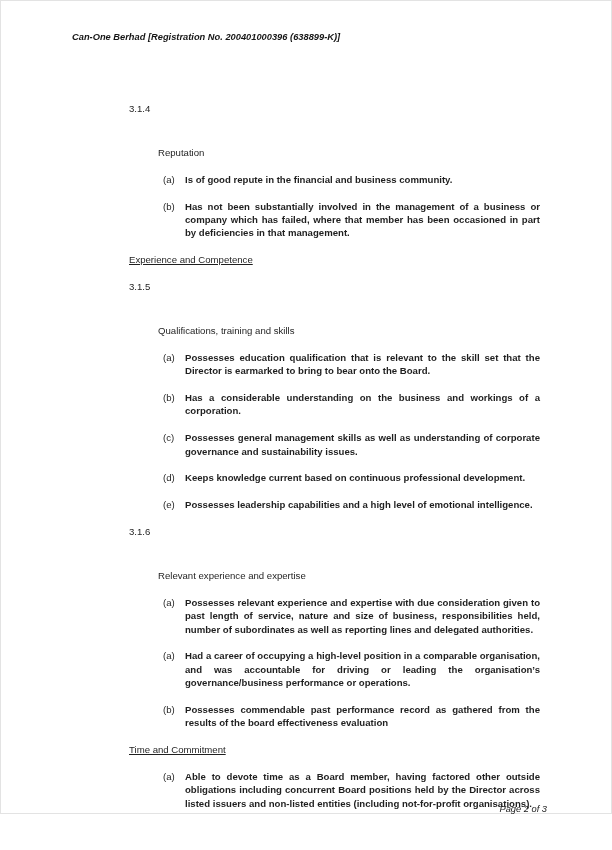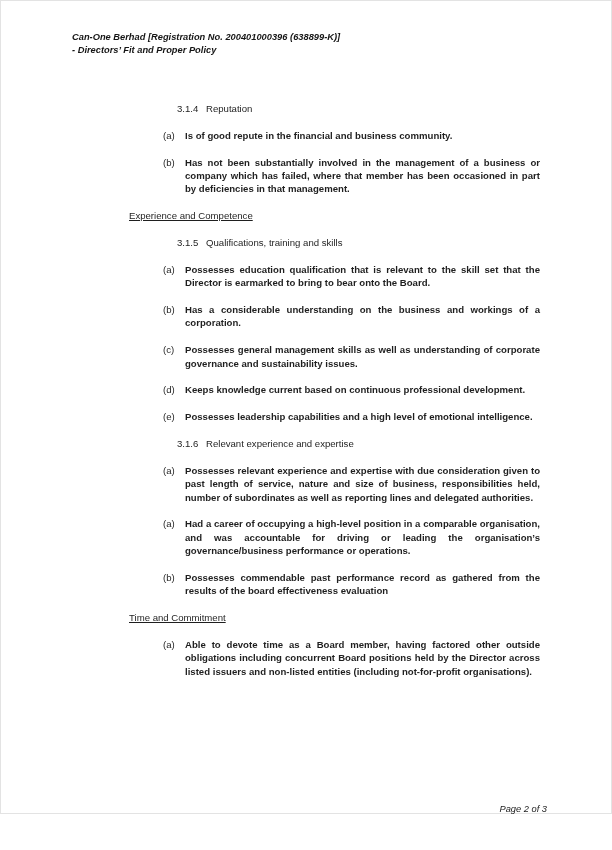--- a/index.html
+++ b/index.html
@@ -26,22 +26,22 @@
   }
   .doc-body {
     position: absolute;
     left: 129px;
     top: 102px;
     width: 411px;
     font-size: 9.6px;
     line-height: 13.4px;
   }
   .num-row { display: flex; margin: 0 0 13.4px 0; }
-  .num { flex: none; width: 29px; margin-left: 48px; }
-  .title { flex: 1; }
+  .num { flex: none; width: 29px; }
+  .title { flex: 1; margin-top: 44px; }
   .sub { display: flex; margin: 0 0 13.4px 34px; }
   .letter { flex: none; width: 22px; }
   .text { flex: 1; text-align: justify; font-weight: bold; }
   .heading {
     text-decoration: underline;
     margin: 0 0 13.4px 0;
   }
   .doc-footer {
     position: absolute;
     top: 804px;
@@ -51,21 +51,20 @@
     color: #222222;
   }
 </style>
 </head>
 <body>
 
 <div class="page">
 
   <div class="doc-header">
     <div>Can-One Berhad [Registration No. 200401000396 (638899-K)]</div>
-    <div>- Directors’ Fit and Proper Policy</div>
   </div>
 
   <div class="doc-body">
 
     <section>
       <div class="num-row">
         <span class="num">3.1.4</span>
         <span class="title">Reputation</span>
       </div>
       <div class="sub">

